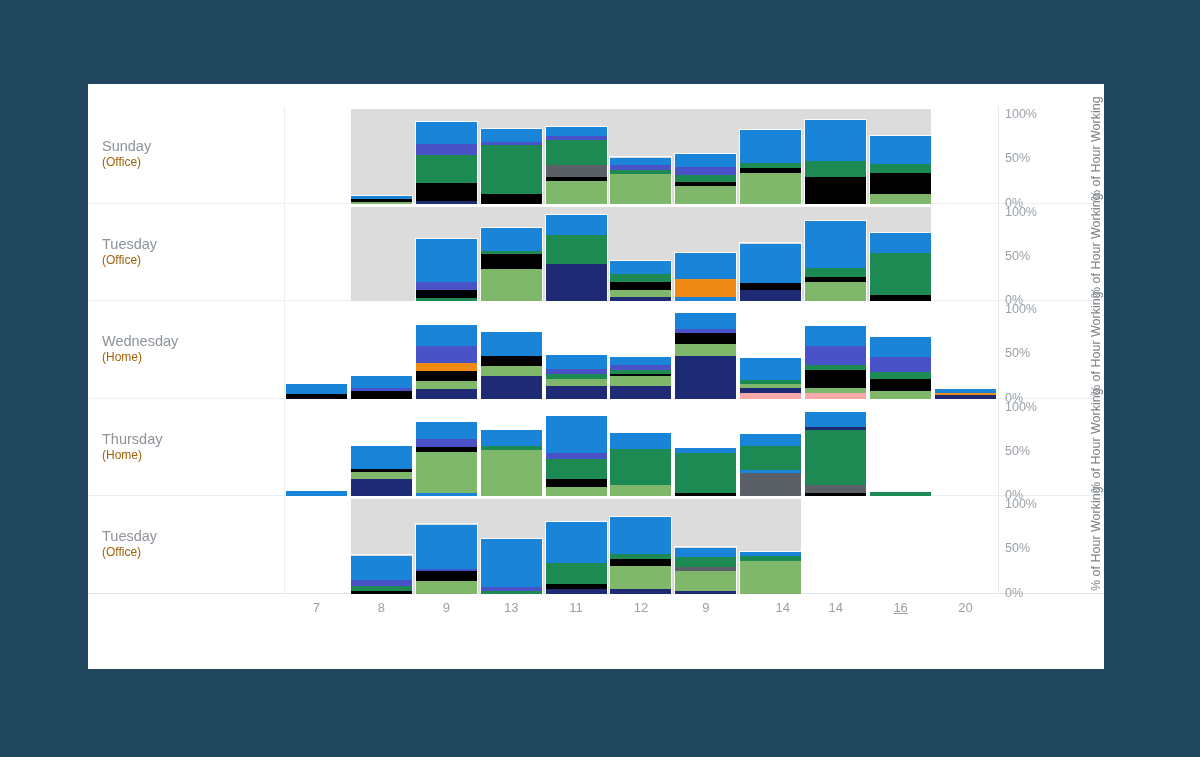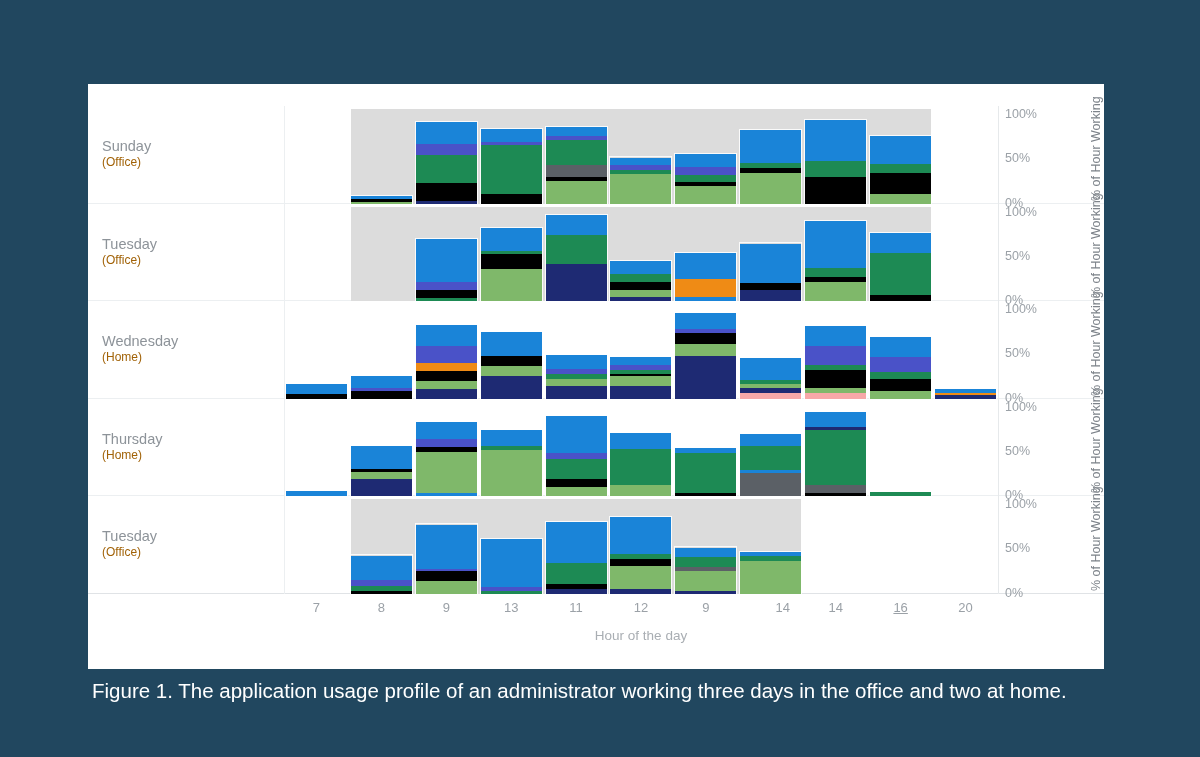--- a/index.html
+++ b/index.html
@@ -463,19 +463,17 @@
           <div class="xtick" style="left: 162.273px;">9</div>
           <div class="xtick" style="left: 227.182px;">13</div>
           <div class="xtick" style="left: 292.091px;">11</div>
           <div class="xtick" style="left: 357px;">12</div>
           <div class="xtick" style="left: 421.909px;">9</div>
           <div class="xtick" style="left: 486.818px; margin-left: 12px;">14</div>
           <div class="xtick" style="left: 551.727px;">14</div>
           <div class="xtick" style="left: 616.636px; text-decoration: underline;">16</div>
           <div class="xtick" style="left: 681.545px;">20</div>
         </div>
-      <div class="xtitle">Hour of the day</div>
     </div>
   </div>
 
-  <div class="caption">Figure 1. The application usage profile of an administrator  working three days in the office and two at home.</div>
 
 </div>
 
 </body></html>

